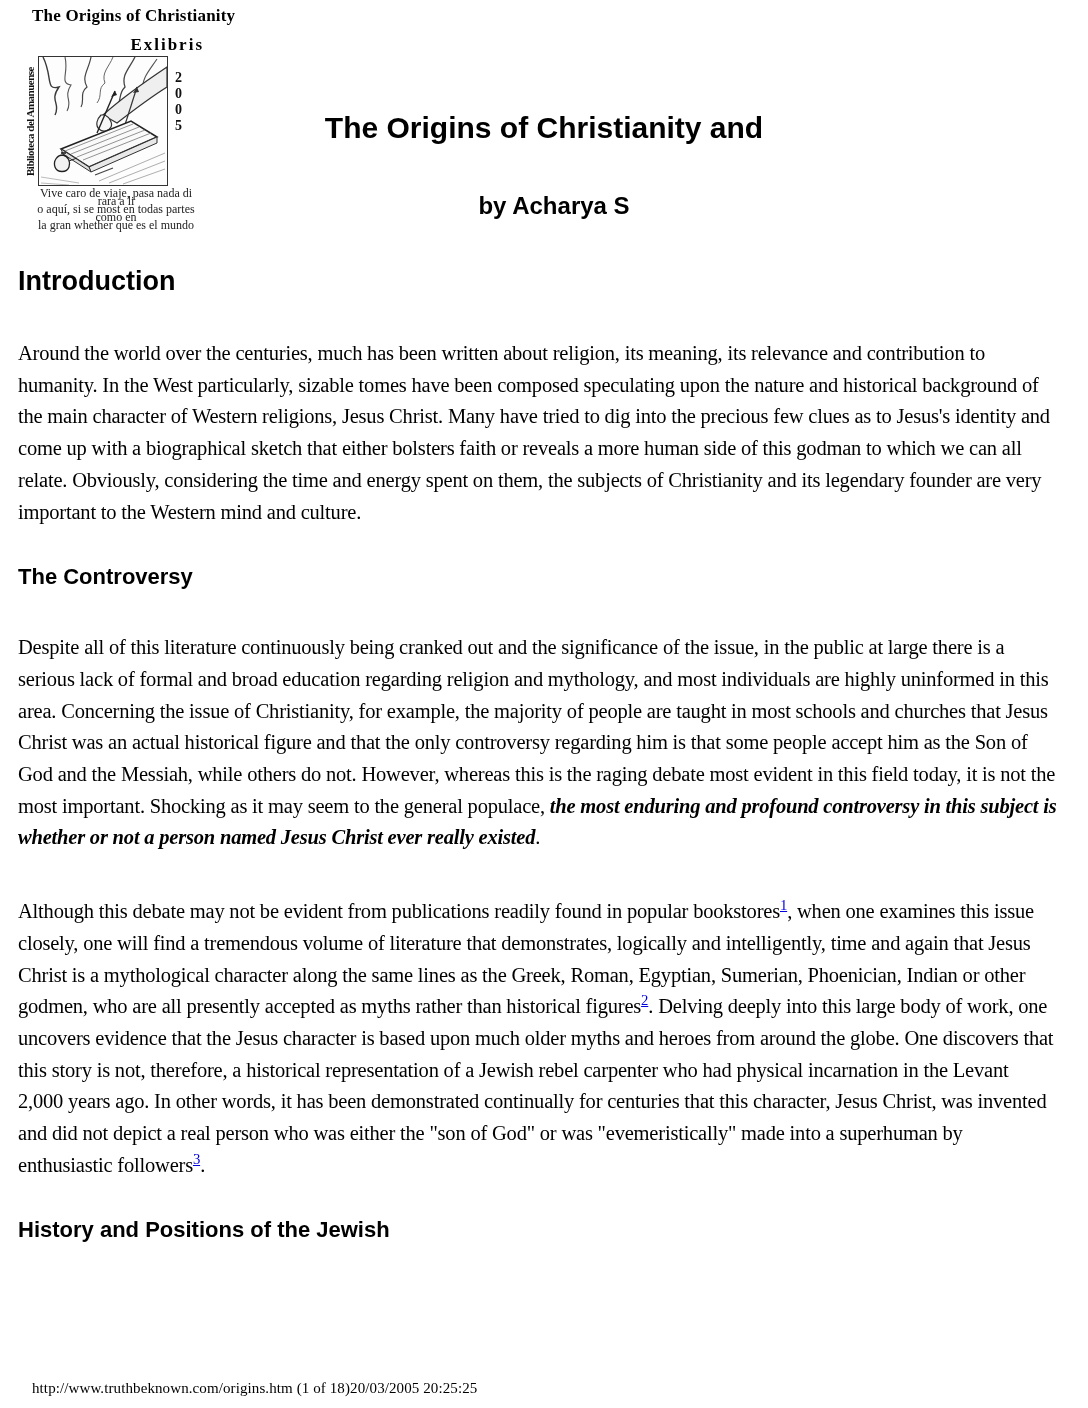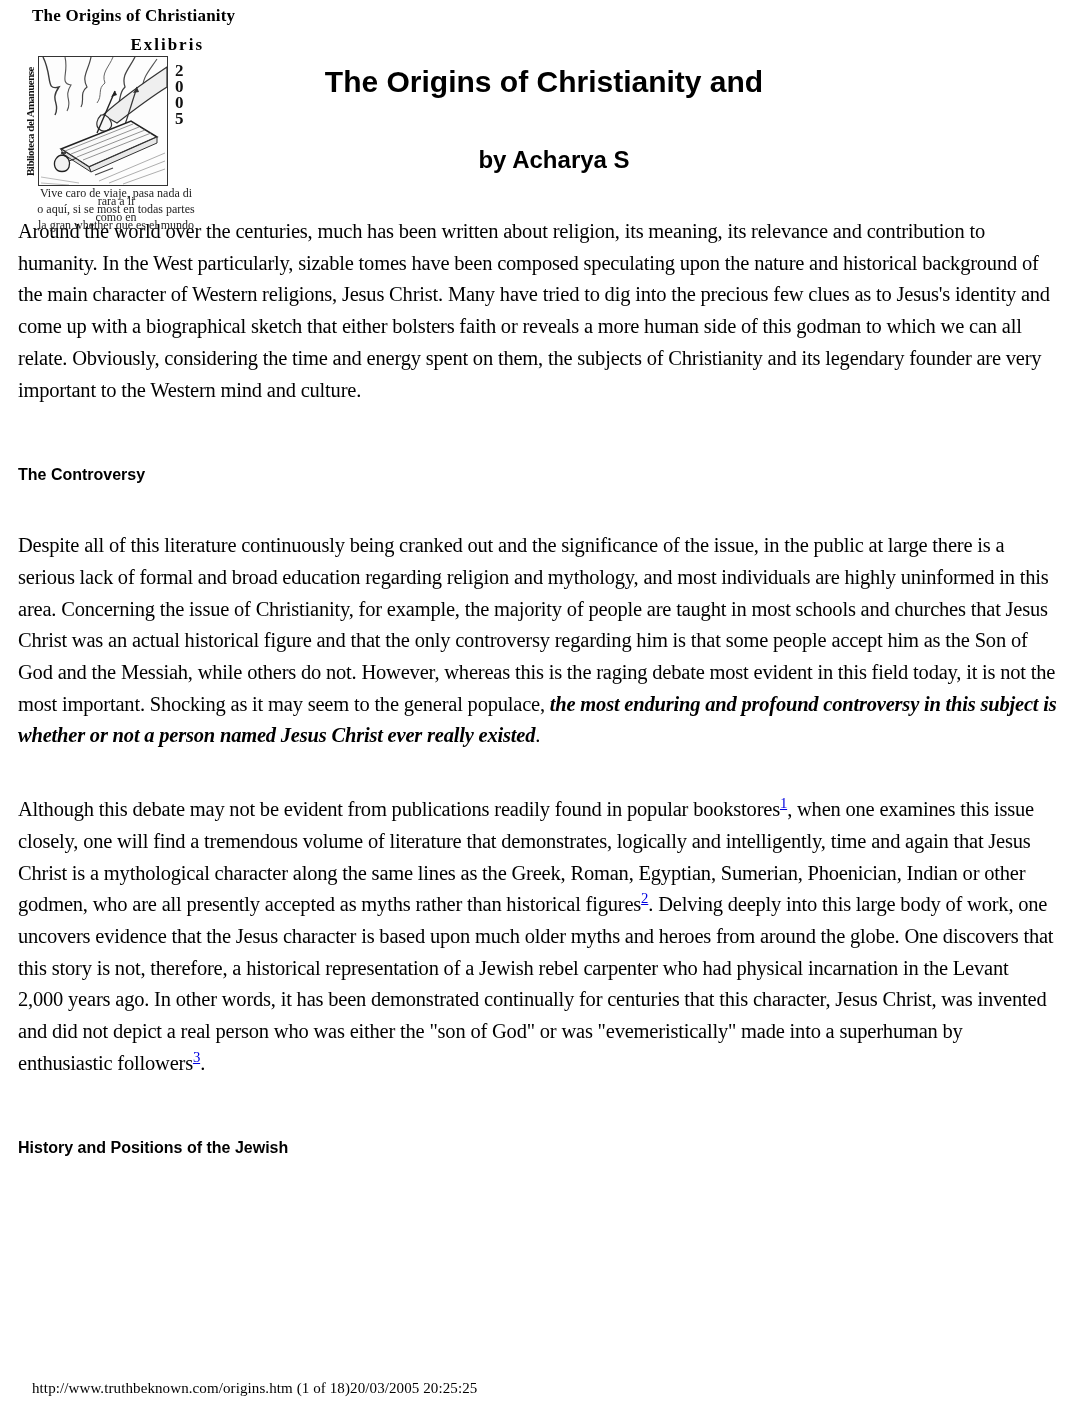--- a/index.html
+++ b/index.html
@@ -29,48 +29,48 @@
     writing-mode:vertical-rl; transform:rotate(180deg);
     font-size:11px; letter-spacing:-0.5px; height:130px;
     font-weight:bold; color:#111; flex:0 0 14px;
     text-align:center;
   }
   .bp-img {
     width:128px; height:128px; border:1px solid #333;
     background:#fff; flex:0 0 auto; overflow:hidden;
   }
   .bp-year {
-    font-size:17px; line-height:16px; font-weight:bold;
-    width:12px; word-break:break-all; margin-left:7px; margin-top:7px;
+    font-size:14px; line-height:16px; font-weight:bold;
+    width:12px; word-break:break-all; margin-left:7px; margin-top:14px;
     color:#111;
   }
   .bp-caption {
     margin-top:3px; width:168px; margin-left:8px;
     font-size:12px; line-height:8px; text-align:center;
     color:#222; letter-spacing:0px;
   }
   .bp-caption span { display:block; }
 
   
   .title-block {
-    padding-top:60px; text-align:center;
+    padding-top:106px; text-align:center;
     font-family:"Liberation Sans", sans-serif; font-weight:bold;
   }
   .main-title { font-size:30px; line-height:44px; letter-spacing:0px; }
   .byline { margin-top:42px; font-size:24px;margin-left:20px; }
 
   
   .content { margin:0 18px; }
   .h-intro {
     font-family:"Liberation Sans", sans-serif; font-weight:bold;
     font-size:27px; margin:46px 0 0 0; line-height:30px;
   }
   .h-sub {
     font-family:"Liberation Sans", sans-serif; font-weight:bold;
-    font-size:16px; margin:56px 0 0 0; line-height:26px;
+    font-size:22px; margin:36px 0 0 0; line-height:26px;
   }
   .para {
     font-size:20.5px; line-height:31.7px; margin:42px 12px 0 0;
     letter-spacing:-0.2px;
   }
   .para .emph { font-weight:bold; font-style:italic; }
   .fn-link {
     color:#0000e0; text-decoration:underline; cursor:pointer;
   }
   sup.fn { font-size:0.72em; line-height:0; vertical-align:super; }
@@ -139,20 +139,21 @@
 </div>
 
 <div class="title-block">
   <div class="main-title">
     <div>The Origins of Christianity and</div>
   </div>
   <div class="byline">by Acharya S</div>
 </div>
 
 <div class="content">
+  <h2 class="h-intro">Introduction</h2>
 
   <p class="para">Around the world over the centuries, much has been written about religion, its meaning, its relevance and contribution to humanity. In the West particularly, sizable tomes have been composed speculating upon the nature and historical background of the main character of Western religions, Jesus Christ. Many have tried to dig into the precious few clues as to Jesus's identity and come up with a biographical sketch that either bolsters faith or reveals a more human side of this godman to which we can all relate. Obviously, considering the time and energy spent on them, the subjects of Christianity and its legendary founder are very important to the Western mind and culture.</p>
 
   <h3 class="h-sub">The Controversy</h3>
 
   <p class="para"><span>Despite all of this literature continuously being cranked out and the significance of the issue, in the public at large there is a serious lack of formal and broad education regarding religion and mythology, and most individuals are highly uninformed in this area. Concerning the issue of Christianity, for example, the majority of people are taught in most schools and churches that Jesus Christ was an actual historical figure and that the only controversy regarding him is that some people accept him as the Son of God and the Messiah, while others do not. However, whereas this is the raging debate most evident in this field today, it is not the most important. Shocking as it may seem to the general populace, </span><span class="emph">the most enduring and profound controversy in this subject is whether or not a person named Jesus Christ ever really existed</span><span>.</span></p>
 
   <p class="para"><span>Although this debate may not be evident from publications readily found in popular bookstores</span><sup class="fn"><a class="fn-link">1</a></sup><span>, when one examines this issue closely, one will find a tremendous volume of literature that demonstrates, logically and intelligently, time and again that Jesus Christ is a mythological character along the same lines as the Greek, Roman, Egyptian, Sumerian, Phoenician, Indian or other godmen, who are all presently accepted as myths rather than historical figures</span><sup class="fn"><a class="fn-link">2</a></sup><span>. Delving deeply into this large body of work, one uncovers evidence that the Jesus character is based upon much older myths and heroes from around the globe. One discovers that this story is not, therefore, a historical representation of a Jewish rebel carpenter who had physical incarnation in the Levant 2,000 years ago. In other words, it has been demonstrated continually for centuries that this character, Jesus Christ, was invented and did not depict a real person who was either the "son of God" or was "evemeristically" made into a superhuman by enthusiastic followers</span><sup class="fn"><a class="fn-link">3</a></sup><span>.</span></p>
 
   <h3 class="h-sub">History and Positions of the Jewish</h3>

